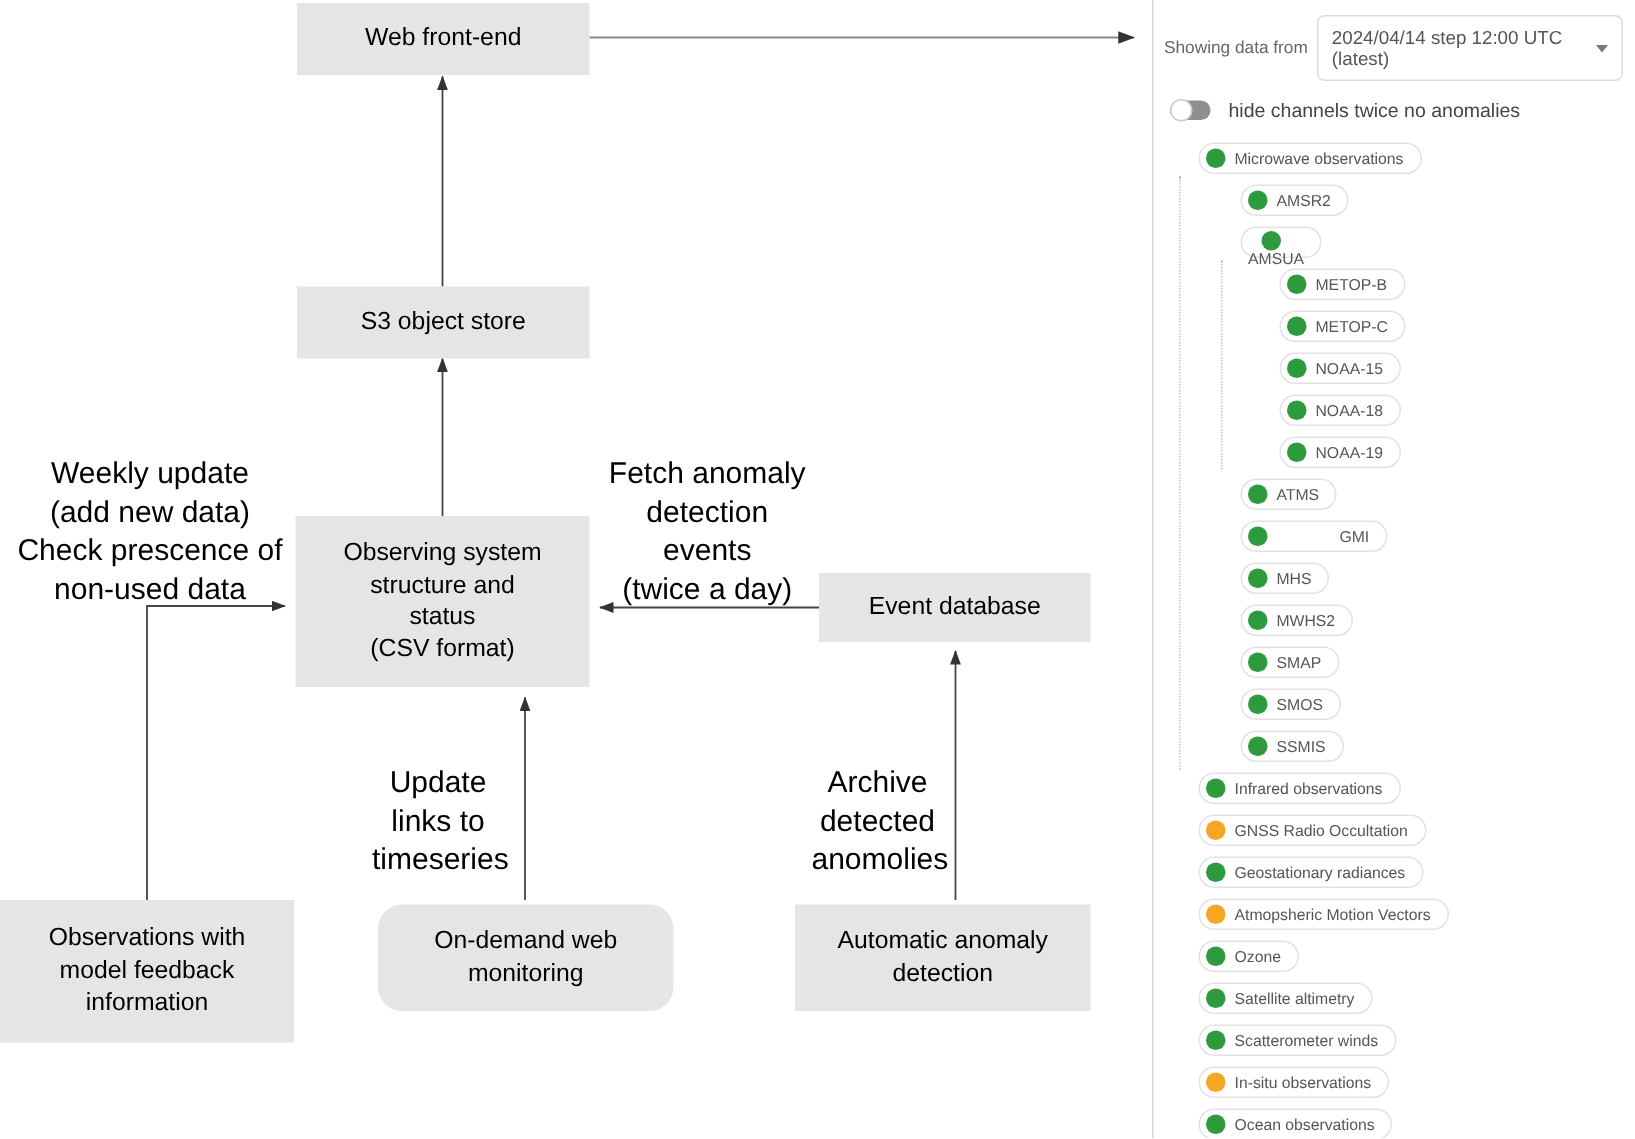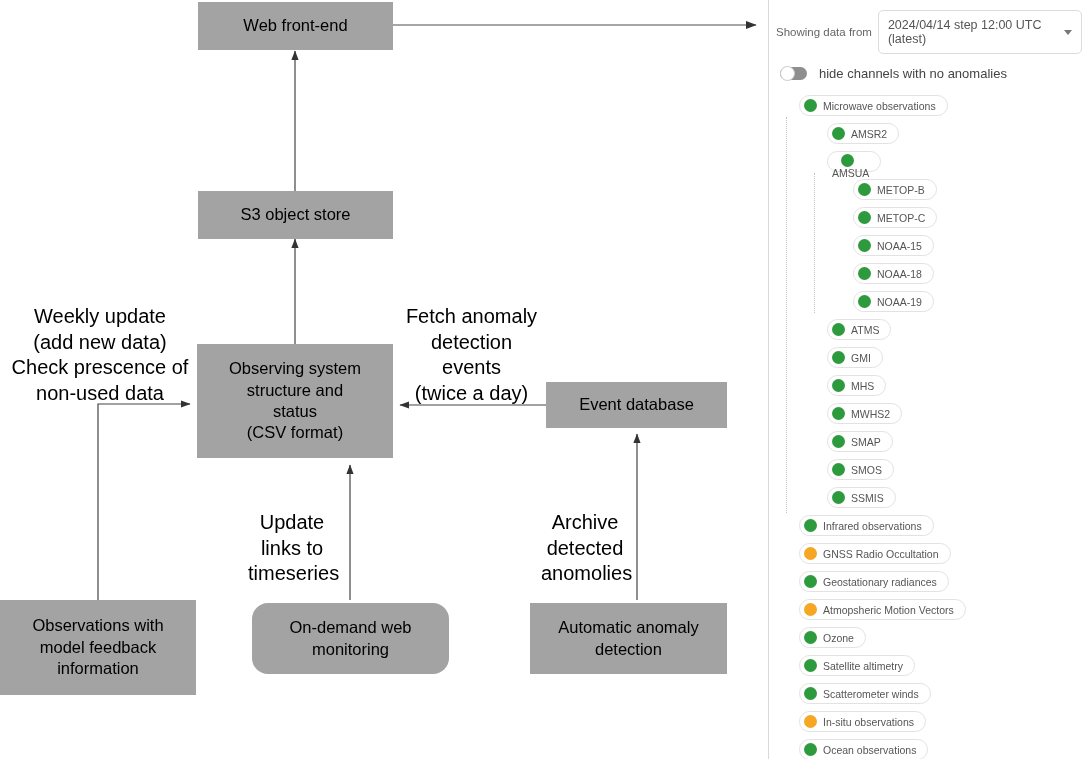--- a/index.html
+++ b/index.html
@@ -28,21 +28,21 @@
     overflow: hidden;
   }
   #diagram-svg {
     position: absolute;
     left: 0; top: 0;
     width: 768px;
     height: 759px;
   }
   .node {
     position: absolute;
-    background: #a3a3a3;
+    background: #e5e5e5;
     color: #000000;
     display: flex;
     align-items: center;
     justify-content: center;
     text-align: center;
     font-size: 16.5px;
     line-height: 1.30;
     box-sizing: border-box;
     padding: 2px 6px;
     white-space: pre-line;
@@ -255,21 +255,21 @@
         <div class="date-select">
           <span>2024/04/14 step 12:00 UTC (latest)</span>
           <span class="caret"></span>
         </div>
       </div>
 
       <div class="toggle-row">
         <div class="switch">
           <div class="knob"></div>
         </div>
-        <span class="toggle-text">hide channels with no anomalies</span>
+        <span class="toggle-text">hide channels twice no anomalies</span>
       </div>
 
       <div id="tree">
           <div class="guide" style="left: 17px; top: 28px; height: 396px;"></div>
           <div class="guide" style="left: 45px; top: 84px; height: 140px;"></div>
           <div class="tree-row">
             <div class="chip" style="left: 30px;">
               <span class="dot green"></span>
               <span class="chip-label">Microwave observations</span>
             </div>
@@ -316,21 +316,21 @@
               <span class="chip-label">NOAA-19</span>
             </div>
           </div>
           <div class="tree-row">
             <div class="chip" style="left: 58px;">
               <span class="dot green"></span>
               <span class="chip-label">ATMS</span>
             </div>
           </div>
           <div class="tree-row">
-            <div class="chip" style="left: 58px;">
+            <div class="chip" style="left: 58px; gap: 42px;">
               <span class="dot green"></span>
               <span class="chip-label">GMI</span>
             </div>
           </div>
           <div class="tree-row">
             <div class="chip" style="left: 58px;">
               <span class="dot green"></span>
               <span class="chip-label">MHS</span>
             </div>
           </div>

